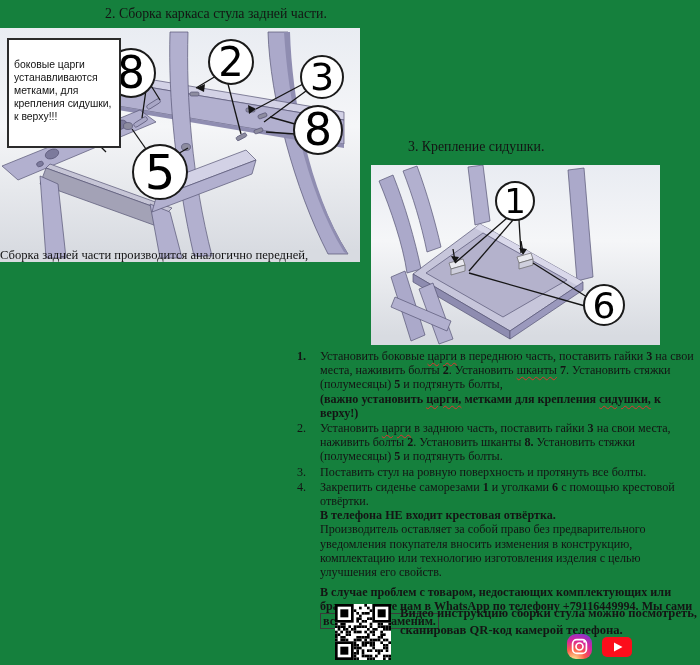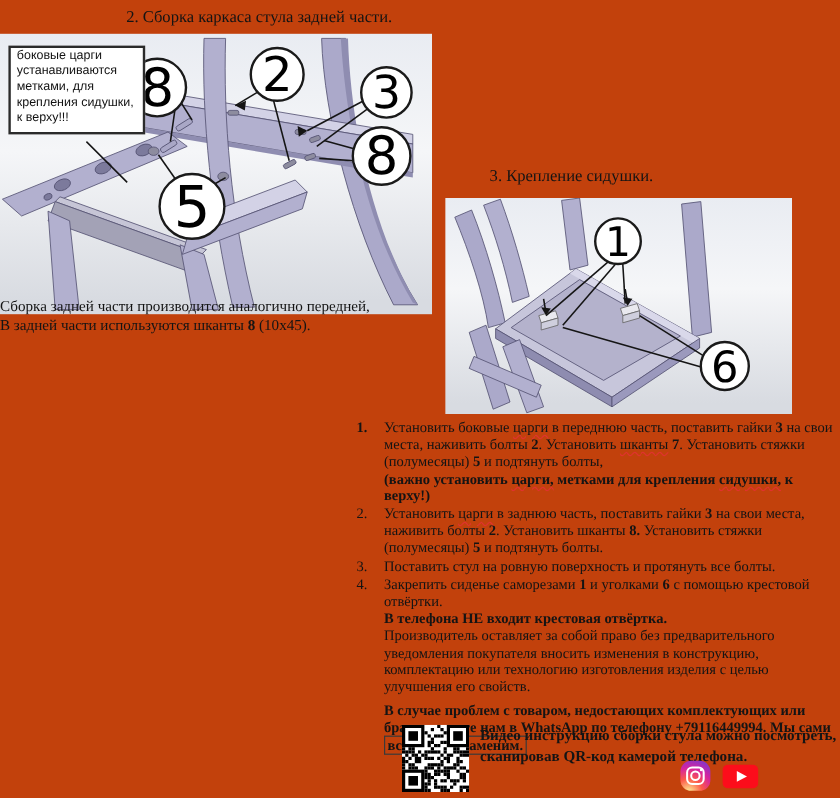--- a/index.html
+++ b/index.html
@@ -1,24 +1,24 @@
 <!DOCTYPE html>
 <html><head>
 <meta charset="utf-8">
 <style>
   html,body{margin:0;padding:0;background:#fff;}
-  .page{position:relative;width:700px;height:665px;background:#c2410c;overflow:hidden;
+  .page{position:relative;width:700px;height:665px;background:#15803d;overflow:hidden;
         font-family:"Liberation Serif",serif;color:#141414;}
   
   .sec-title{position:absolute;font-size:13.8px;white-space:nowrap;}
   .title2{left:61px;top:6px;width:310px;text-align:center;}
   .title3{left:408px;top:139px;}
   
   .callout{position:absolute;left:7px;top:38px;width:100px;height:70px;background:#fff;
-           border:2px solid #2b2b2b;padding:0 5px;z-index:5;
+           border:2px solid #2b2b2b;padding:18px 5px;z-index:5;
            font-family:"Liberation Sans",sans-serif;font-size:10.4px;line-height:1.25;color:#111;}
   
   .svg-left{position:absolute;left:0;top:28px;}
   .svg-right{position:absolute;left:371px;top:165px;}
   .balloon-num{font-family:"DejaVu Sans",sans-serif;fill:#000;}
   
   .caption{position:absolute;left:0;top:247px;width:330px;text-align:left;
            font-size:12.6px;line-height:16px;}
   
   .steps{position:absolute;left:297px;top:349px;width:400px;font-size:12.1px;line-height:14.2px;}
@@ -131,21 +131,20 @@
       </g>
       <g>
         <circle cx="160" cy="144" r="27" fill="#fff" stroke="#1a1a1a" stroke-width="2"></circle>
         <text x="160" y="161" font-size="48">5</text>
       </g>
     </g>
   </svg>
 
   <div class="caption">
     <span class="blockline">Сборка задней части производится аналогично передней,</span>
-    <span class="blockline"><span>В задней части используются шканты </span><span class="b">8</span><span> (10x45).</span></span>
   </div>
 
   <div class="sec-title title3">3.   Крепление сидушки.</div>
 
   <svg class="svg-right" width="289" height="180" viewBox="0 0 289 180">
     <rect x="0" y="0" width="289" height="180" fill="url(#bgGrad)"></rect>
     <g stroke="#565474" stroke-width="0.7">
 
       <path d="M8,16 L22,10 C34,40 44,75 50,104 L36,108 C32,80 20,45 8,16 Z" fill="#aba9ca"></path>
       <path d="M32,6 L46,1 C56,28 64,56 70,82 L56,87 C50,58 42,32 32,6 Z" fill="#b2b0cf"></path>

